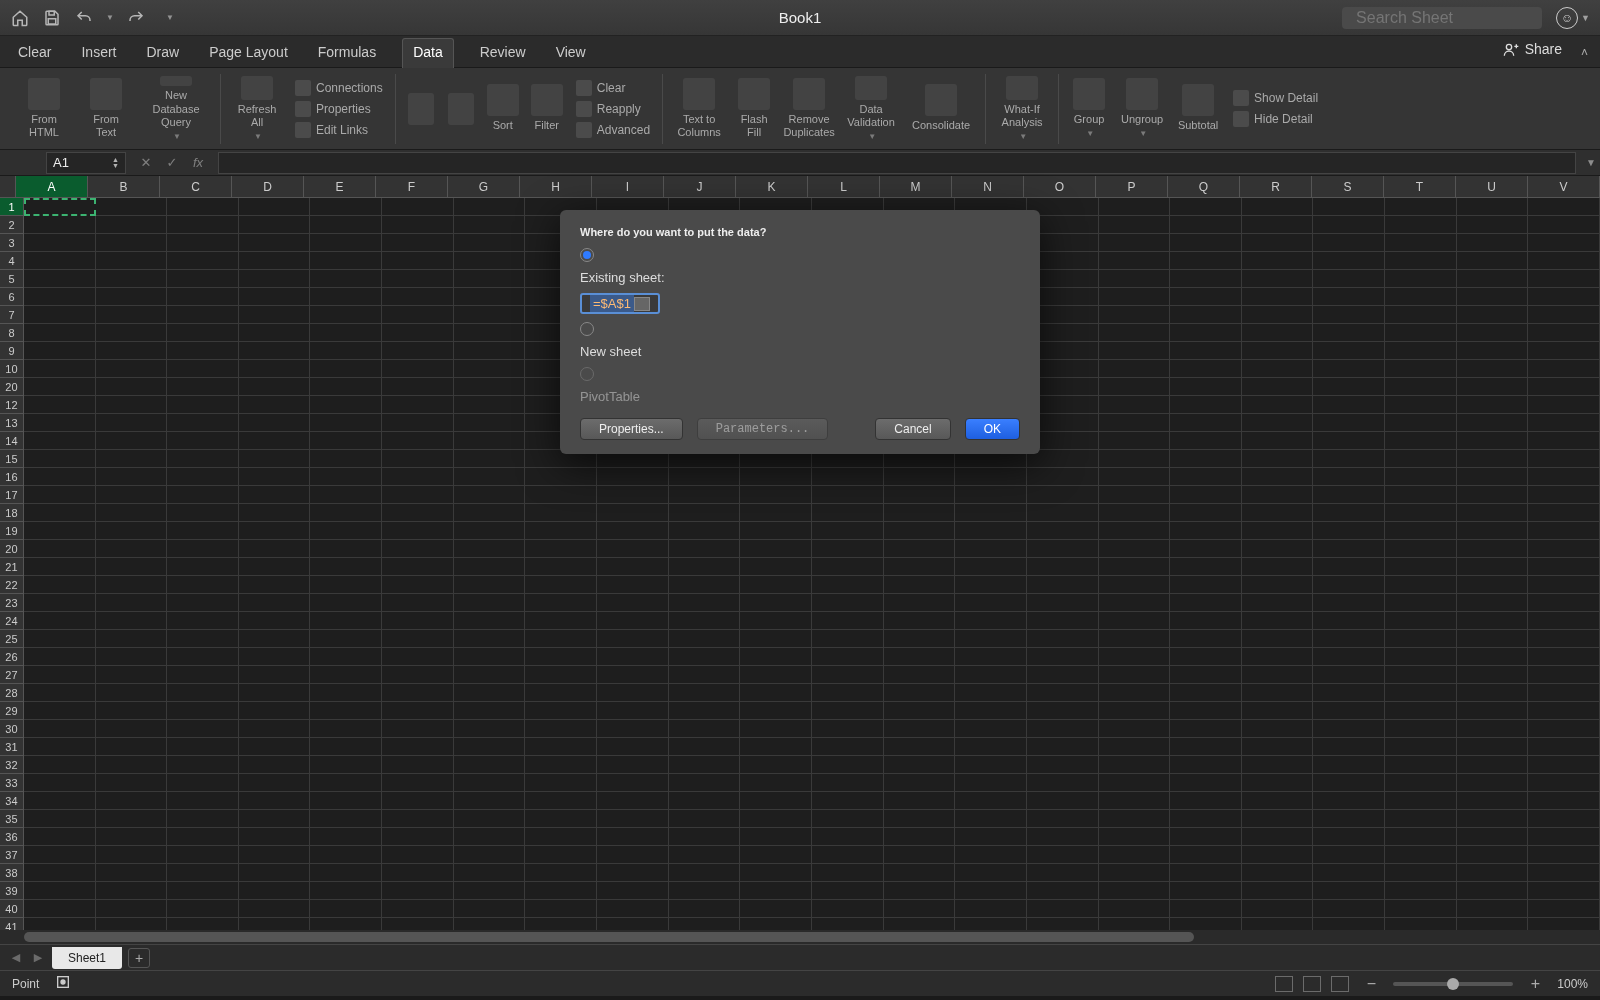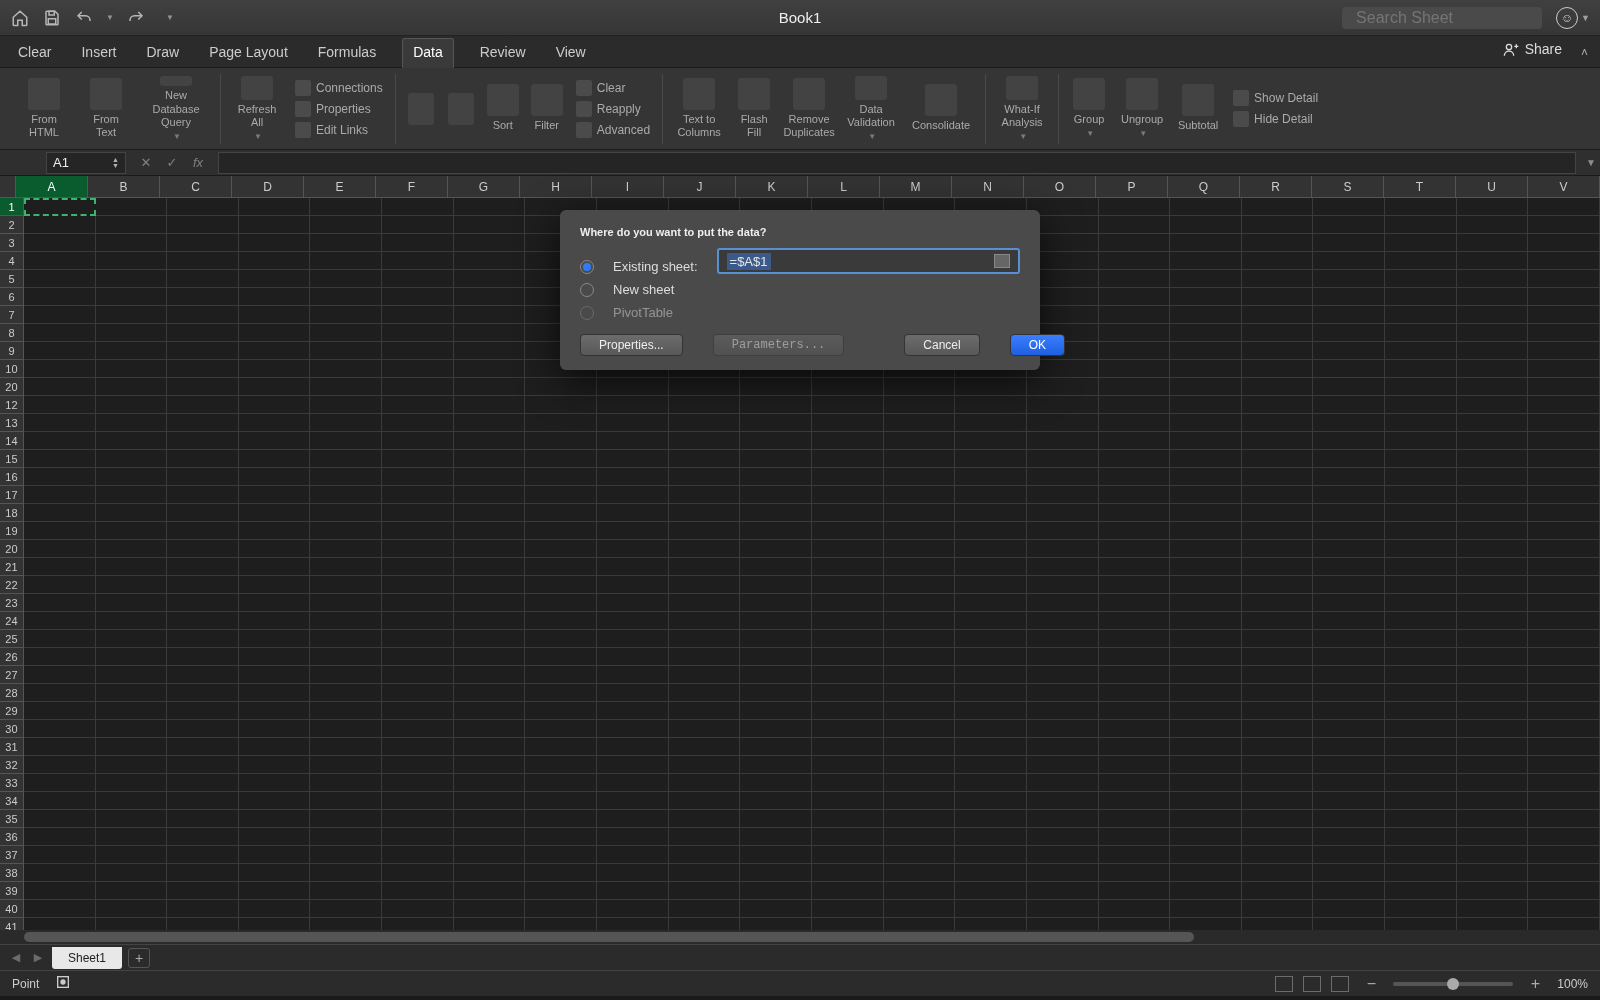--- a/index.html
+++ b/index.html
@@ -73,28 +73,28 @@
 .view-btns .vb { width: 18px; height: 16px; border: 1px solid #888; opacity: 0.7; }
 .zoom-slider { width: 120px; height: 4px; background: #555; position: relative; border-radius: 2px; }
 .zoom-slider .thumb { position: absolute; left: 50%; top: -4px; width: 12px; height: 12px; background: #aaa; border-radius: 50%; transform: translateX(-50%); }
 .zoom-btn { width: 16px; text-align: center; font-size: 16px; opacity: 0.8; }
 
 
 .modal-overlay { position: absolute; top: 210px; left: 560px; width: 480px; background: #4a4a4a; border-radius: 6px; box-shadow: 0 10px 40px rgba(0,0,0,0.7); }
 .modal-title { text-align: center; padding: 7px 0; font-size: 13px; color: #ddd; background: linear-gradient(#545454,#484848); border-radius: 6px 6px 0 0; }
 .modal-body { padding: 16px 20px 14px; }
 .modal-prompt { font-size: 11px; color: #eee; font-weight: 600; margin-bottom: 10px; }
-.radio-row { display: flex; align-items: flex-end; gap: 19px; margin-bottom: 8px; font-size: 13px; color: #ddd; }
+.radio-row { display: flex; align-items: flex-start; gap: 8px; margin-bottom: 8px; font-size: 13px; color: #ddd; flex-direction: column; }
 .radio { width: 14px; height: 14px; border-radius: 50%; border: 1px solid #888; display: flex; align-items: center; justify-content: center; }
 .radio.checked::after { content: ''; width: 8px; height: 8px; background: #2f7bff; border-radius: 50%; }
 .radio-row.disabled { opacity: 0.5; }
-.cell-input { flex: 1; height: 26px; background: #3a3a3a; border: 2px solid #5a8fd6; border-radius: 3px; padding: 0 8px; color: #e5e5e5; font-size: 13px; display: flex; align-items: center; justify-content: space-between; }
+.cell-input { flex: 1; height: 26px; background: #3a3a3a; border: 2px solid #5a8fd6; border-radius: 3px; padding: 0 8px; color: #fdba74; font-size: 13px; display: flex; align-items: center; justify-content: space-between; }
 .cell-input .seltext { background: #3b5a8a; padding: 1px 3px; }
 .cell-input .picker { width: 16px; height: 14px; background: #666; border: 1px solid #888; }
-.modal-buttons { display: flex; gap: 30px; margin-top: 14px; }
+.modal-buttons { display: flex; gap: 14px; margin-top: 14px; }
 .mbtn { flex: 0 0 auto; height: 22px; padding: 0 18px; border-radius: 4px; font-size: 12px; display: flex; align-items: center; justify-content: center; background: linear-gradient(#6c6c6c,#585858); color: #eee; border: 1px solid #333; cursor: pointer; }
 .mbtn.disabled { opacity: 0.5; font-family: Liberation Mono, monospace; }
 .mbtn.primary { background: linear-gradient(#3a7fff,#1e5fe0); color: #fff; }
 .modal-buttons .spacer { flex: 1; }
 </style>
 </head>
 <body>
 
 <div class="titlebar">
   <div class="qa">

